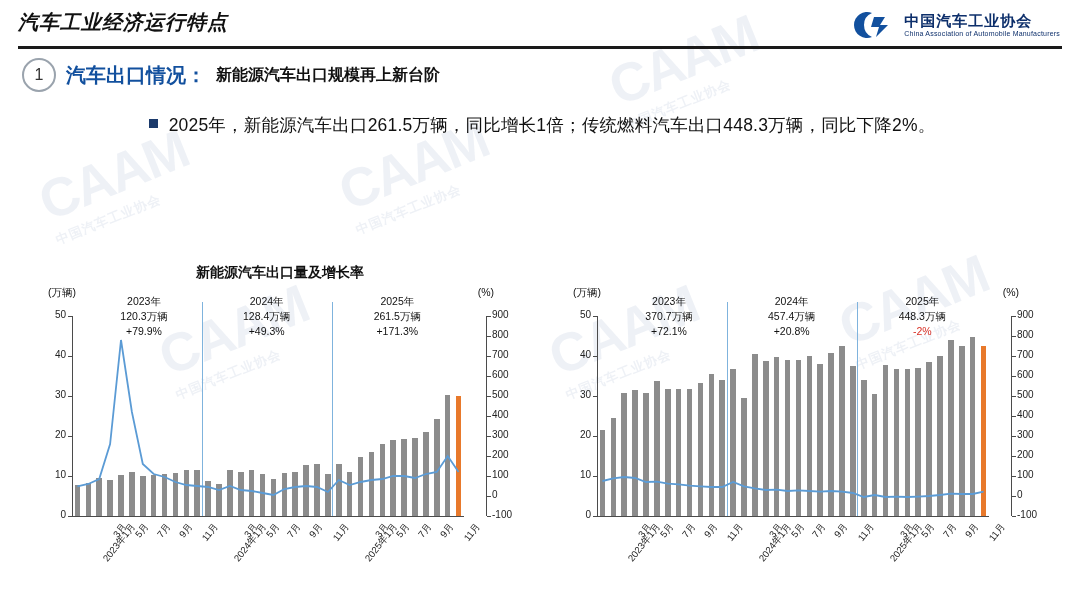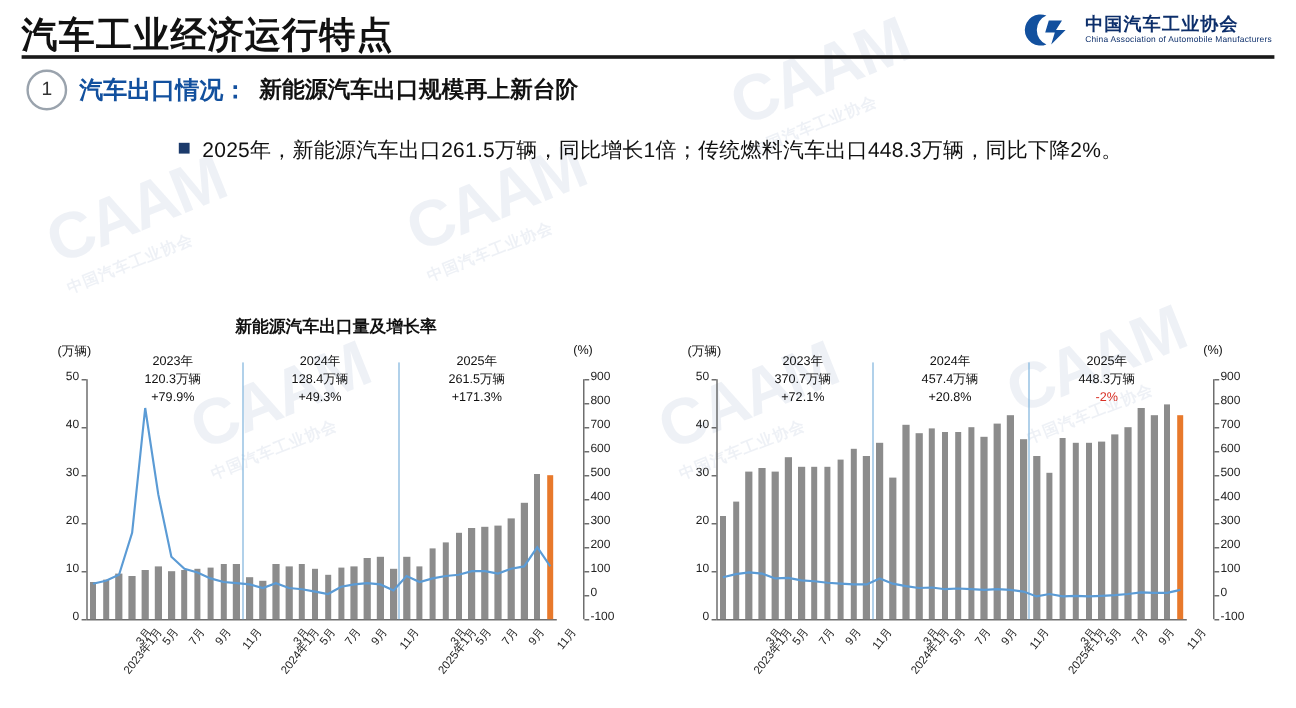--- a/index.html
+++ b/index.html
@@ -23,22 +23,23 @@
     font-family:"Liberation Sans",sans-serif;
   }
   .wm .big{font-size:54px;letter-spacing:-2px;}
   .wm .sm{font-size:13px;letter-spacing:1px;}
   
   .header{
     position:absolute;left:0;top:0;width:1080px;height:48px;
   }
   .header-title{
     position:absolute;left:18px;top:9px;
-    font-size:30px;font-weight:bold;color:#111;
+    font-size:20px;font-weight:bold;color:#111;
     letter-spacing:1px;
+    font-style:italic;
   }
   .header-rule{
     position:absolute;left:18px;top:46px;width:1044px;height:3px;background:#1a1a1a;
   }
   .logo{
     position:absolute;right:20px;top:8px;height:34px;display:flex;align-items:center;gap:8px;
   }
   .logo-mark{
     width:44px;height:30px;position:relative;
   }
@@ -48,21 +49,21 @@
   
   .sec{
     position:absolute;left:22px;top:58px;display:flex;align-items:center;gap:10px;
   }
   .sec-num{
     width:30px;height:30px;border-radius:50%;border:2px solid #9aa3ad;
     display:flex;align-items:center;justify-content:center;
     font-size:16px;color:#333;background:#fff;
   }
   .sec-t1{font-size:20px;font-weight:bold;color:#12509e;}
-  .sec-t2{font-size:19px;font-weight:bold;color:#111;}
+  .sec-t2{font-size:16px;font-weight:bold;color:#111;}
   
   .bullets{position:absolute;left:32px;top:110px;width:1020px;}
   .bullet{display:flex;margin-bottom:22px;justify-content:center;}
   .b-sq{width:9px;height:9px;background:#1b3a6b;margin-top:9px;margin-right:11px;flex:0 0 auto;}
   .b-tx{font-size:17.5px;color:#111;line-height:1.75;letter-spacing:0.2px;}
   
   .chart{position:absolute;top:258px;height:300px;}
   .chart-title{
     position:absolute;top:6px;width:100%;text-align:center;
     font-size:14px;font-weight:bold;color:#111;

